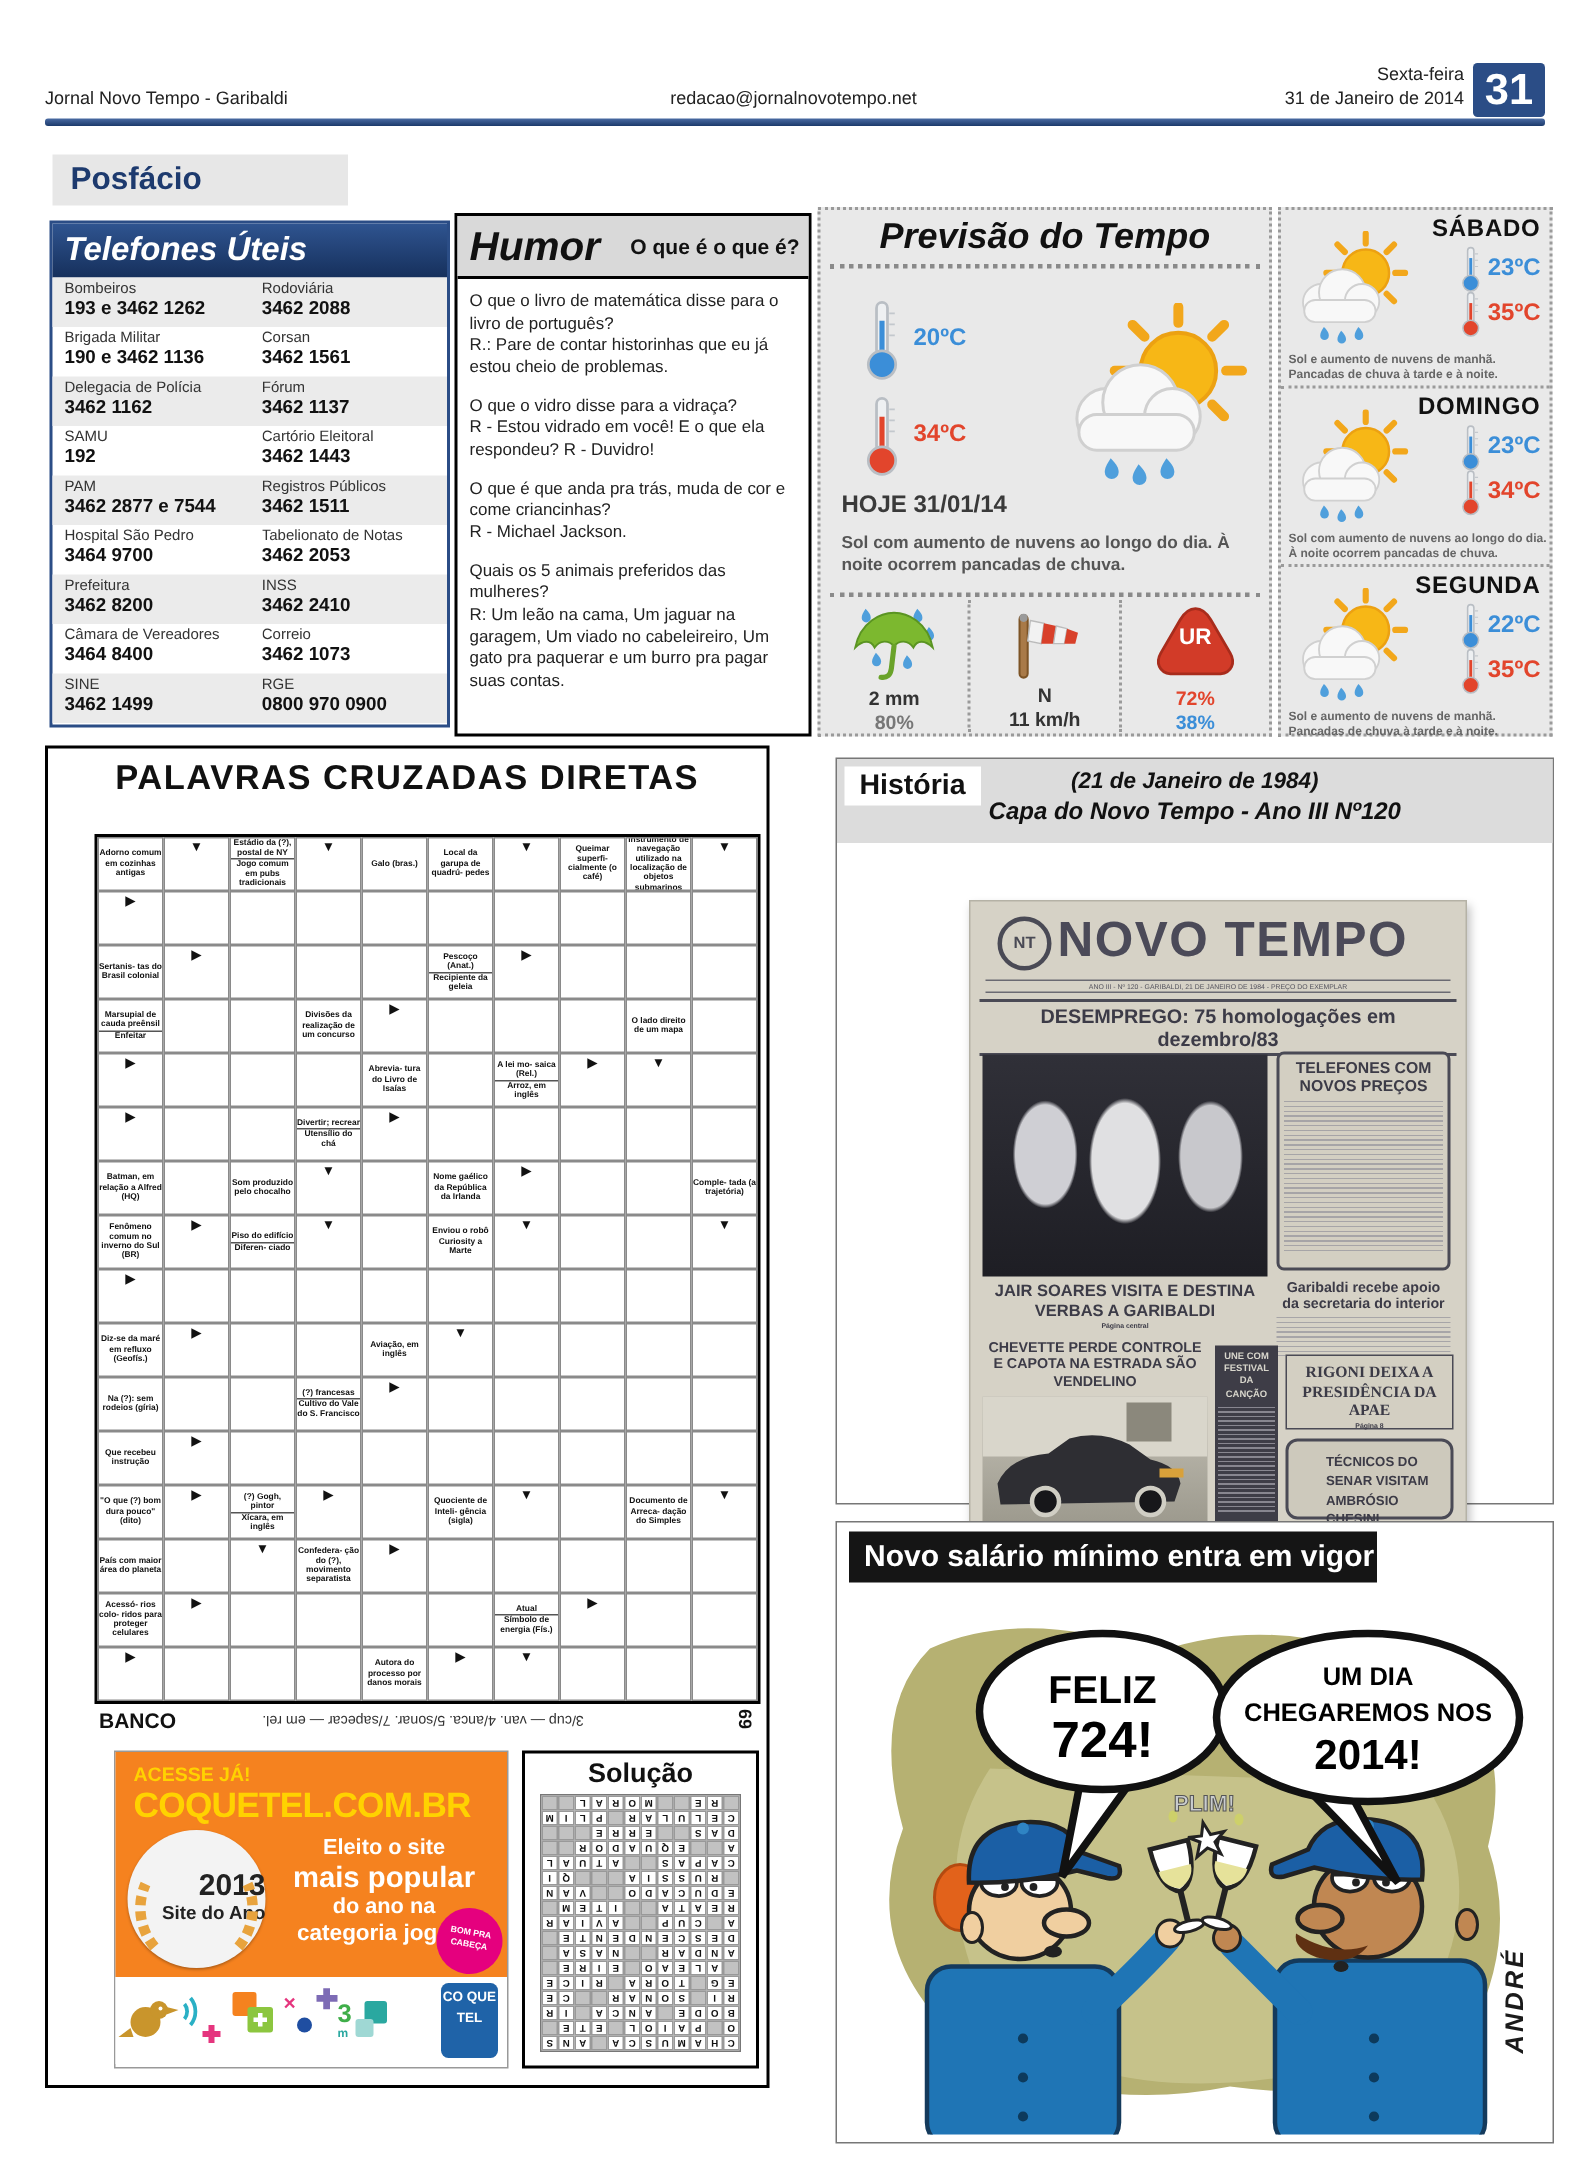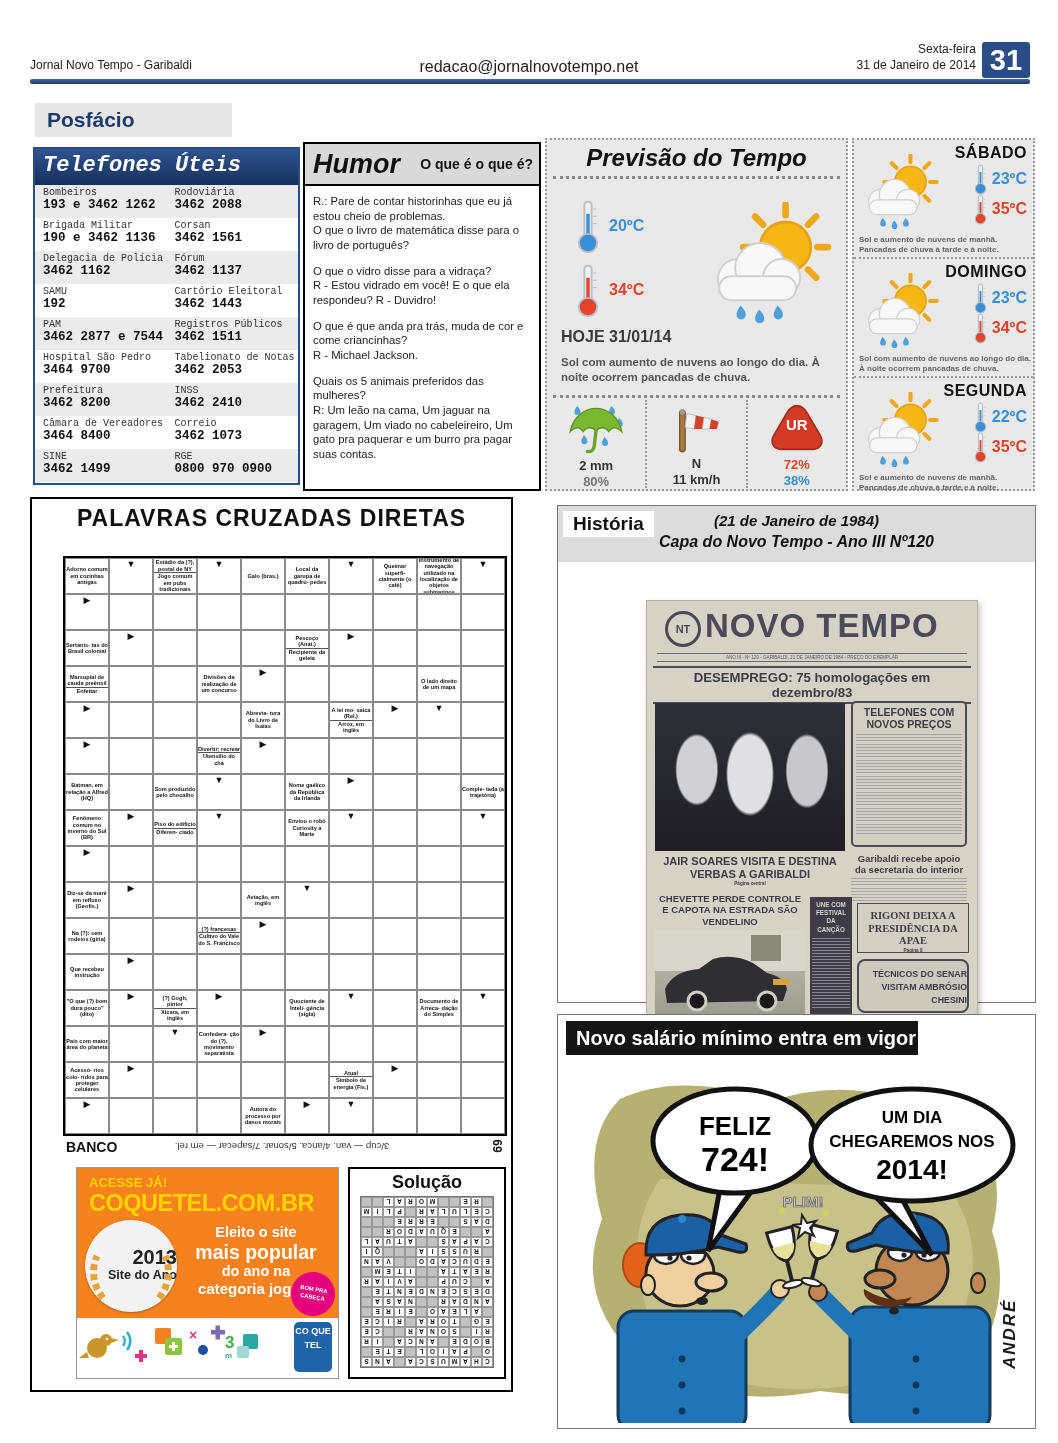--- a/index.html
+++ b/index.html
@@ -1,32 +1,32 @@
 <!DOCTYPE html>
 <html><head>
 <meta charset="utf-8">
 <style>
   html,body{margin:0;padding:0;background:#fff;}
   #page{position:relative;width:1058px;height:1443px;background:#fff;
         font-family:"Liberation Sans",sans-serif;color:#111;overflow:hidden;}
   
   .pub{position:absolute;left:30px;top:58px;font-size:12px;color:#222;}
-  .email{position:absolute;left:50%;transform:translateX(-50%);top:58px;font-size:16px;color:#222;}
+  .email{position:absolute;left:50%;transform:translateX(-50%);top:58px;font-size:12px;color:#222;}
   .weekday{position:absolute;right:82px;top:42px;font-size:12px;text-align:right;color:#222;}
   .hdate{position:absolute;right:82px;top:58px;font-size:12px;text-align:right;color:#222;}
   .pagenum{position:absolute;left:982px;top:42px;width:48px;height:36px;background:#2b4d86;
            color:#fff;font-weight:bold;font-size:29px;text-align:center;line-height:36px;border-radius:3px;}
   .hrule{position:absolute;left:30px;right:28px;top:79px;height:5px;
          background:linear-gradient(#4a6ba3,#1b3a6b);border-radius:2px;}
   
   .posfacio{position:absolute;left:35px;top:103px;width:197px;height:34px;background:#e7e7e7;
             color:#1d3a6e;font-weight:bold;font-size:21px;line-height:34px;padding-left:12px;box-sizing:border-box;}
   
   .phones{position:absolute;left:33px;top:147px;width:267px;height:338px;border:2px solid #2b4d86;
-          box-sizing:border-box;background:#fff;font-family:Liberation Mono, monospace;}
+          box-sizing:border-box;background:#fff;}
   .ph-head{height:36px;background:linear-gradient(#2f5490,#16305c);color:#fff;font-weight:bold;
            font-style:italic;font-size:22px;line-height:34px;padding-left:8px;}
   .ph-row{display:flex;height:33px;}
   .ph-row.alt{background:#ebebeb;}
   .ph-cell{width:50%;padding:2px 0 0 8px;box-sizing:border-box;}
   .ph-name{font-size:10px;color:#333;white-space:nowrap;overflow:hidden;}
   .ph-num{font-size:12.5px;font-weight:bold;color:#111;}
   
   .humor{position:absolute;left:303px;top:142px;width:238px;height:349px;border:2px solid #000;
          box-sizing:border-box;background:#fff;}
@@ -147,22 +147,22 @@
   .chev{position:absolute;left:8px;top:292px;width:150px;text-align:center;font-size:9.5px;font-weight:bold;color:#3c3b47;line-height:1.2;}
   .carphoto{position:absolute;left:8px;top:330px;width:150px;height:84px;background:linear-gradient(#c4c1b6,#9d9a8e);overflow:hidden;}
   .une{position:absolute;left:163px;top:296px;width:42px;height:118px;background:#3e3d47;color:#d8d6cc;
        font-size:6.3px;font-weight:bold;text-align:center;padding:4px 2px;box-sizing:border-box;line-height:1.3;}
   .une .tlines{background:repeating-linear-gradient(#b9b7c0 0 1px,transparent 1px 3px);height:70px;margin-top:4px;opacity:.6;}
   .rigoni{position:absolute;left:210px;top:302px;width:112px;height:50px;border:1.5px solid #4a4a55;background:#d3cfc2;
           font-family:"Liberation Serif",serif;font-size:10.5px;font-weight:bold;text-align:center;color:#3c3b47;
           padding-top:6px;box-sizing:border-box;line-height:1.2;}
   .rigoni small{display:block;font-size:4.6px;font-family:"Liberation Sans",sans-serif;}
   .senar{position:absolute;left:210px;top:358px;width:112px;height:54px;border:2px solid #4a4a55;border-radius:8px;
-         background:#cdc9bc;font-size:8.8px;font-weight:bold;text-align:right;color:#3c3b47;
-         padding-top:7px;box-sizing:border-box;line-height:1.45;}
+         background:#cdc9bc;font-size:8.8px;font-weight:bold;text-align:left;color:#3c3b47;
+         padding-top:7px;box-sizing:border-box;line-height:1.45;padding-left:25px;}
   
   .comic{position:absolute;left:557px;top:1014px;width:479px;height:415px;border:1.5px solid #777;
          box-sizing:border-box;background:#fff;}
   .comic-bar{position:absolute;left:8px;top:6px;width:352px;height:34px;background:#151515;color:#fff;
              font-size:20px;font-weight:bold;line-height:34px;padding-left:10px;box-sizing:border-box;}
   .comic-svg{position:absolute;left:2px;top:44px;}
   .ic{display:block}
 </style>
 </head>
 <body>
@@ -333,22 +333,22 @@
       </div>
   </section>
 
   <section class="humor">
     <div class="hu-head">
       <span class="hu-title">Humor</span>
       <span class="hu-sub">O que é o que é?</span>
     </div>
     <div class="hu-body">
         <div class="joke">
+          <div>O que o livro de matemática disse para o livro de português?</div>
           <div>R.: Pare de contar historinhas que eu já estou cheio de problemas.</div>
-          <div>O que o livro de matemática disse para o livro de português?</div>
         </div>
         <div class="joke">
           <div>O que o vidro disse para a vidraça?</div>
           <div>R - Estou vidrado em você! E o que ela respondeu? R - Duvidro!</div>
         </div>
         <div class="joke">
           <div>O que é que anda pra trás, muda de cor e come criancinhas?</div>
           <div>R - Michael Jackson.</div>
         </div>
         <div class="joke">

